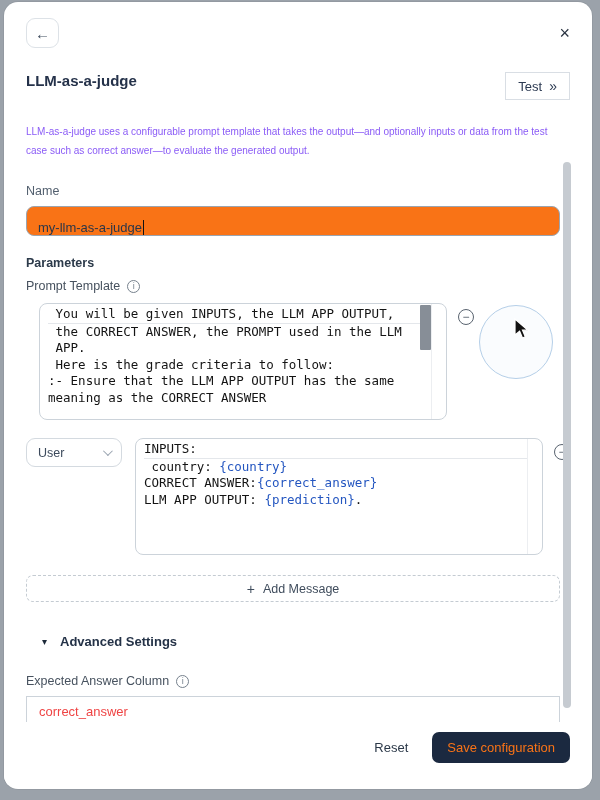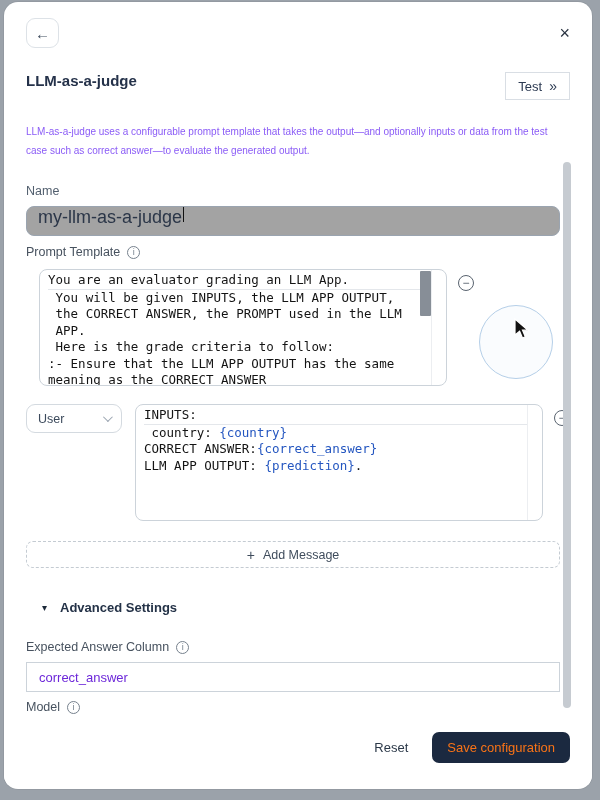--- a/index.html
+++ b/index.html
@@ -21,21 +21,21 @@
   .eval-row { display:flex; align-items:flex-start; margin-top:24px; }
   .eval-title { font-size:15px; font-weight:bold; color:#25324a; }
   .test-btn { margin-left:auto; display:flex; align-items:center; gap:7px; border:1px solid #d9dee4;
               border-radius:0; background:#fff; padding:5px 12px; font-size:13px; color:#2c3a52; cursor:pointer; }
   .test-chev { font-size:14px; color:#2c3a52; }
   .desc { margin-top:22px; font-size:10px; line-height:19px; color:#8b5cf6; max-width:548px; }
 
   
   .field-label { margin-top:24px; font-size:12.5px; color:#525f6e; }
   .text-input { margin-top:8px; width:534px; height:30px; border:1px solid #9aa4b0; border-radius:8px;
-                background:#a3a3a3; display:flex; align-items:flex-start; padding:0 11px; font-size:18px; color:#2b3648; }
+                background:#f97316; display:flex; align-items:flex-end; padding:0 11px; font-size:13px; color:#2b3648; }
   .caret { display:inline-block; width:1px; height:15px; background:#111; margin-left:1px; }
   .section-label { margin-top:20px; font-size:12.5px; font-weight:bold; color:#2c3a4a; }
   .label-row { display:flex; align-items:center; gap:7px; margin-top:9px; font-size:12.5px; color:#47525f; }
   .info-icon { width:13px; height:13px; border:1px solid #76818d; border-radius:50%; color:#76818d;
                font-size:9px; display:inline-flex; align-items:center; justify-content:center; font-style:normal; }
 
   
   .msg-row { display:flex; align-items:flex-start; margin-top:10px; }
   .msg-row.second { margin-top:18px; }
   .role-select { width:96px; height:29px; border:1px solid #d4dae0; border-radius:9px; background:#fff;
@@ -57,21 +57,21 @@
   
   .add-msg { margin-top:20px; width:534px; height:27px; border:1px dashed #c4cbd2; border-radius:7px; background:#fff;
              display:flex; align-items:center; justify-content:center; gap:8px; font-size:12.5px; color:#3f4c5c; cursor:pointer; }
   .add-plus { font-size:14px; color:#3f4c5c; }
 
   
   .adv-row { display:flex; align-items:center; gap:13px; margin-top:32px; margin-left:16px; cursor:pointer; }
   .adv-tri { font-size:10px; color:#1d2a3a; }
   .adv-label { font-size:13px; font-weight:bold; color:#243247; }
   .answer-input { margin-top:8px; width:534px; height:30px; border:1px solid #ccd3da; border-radius:0;
-                  display:flex; align-items:center; padding:0 12px; font-size:13px; color:#6d28d9; }
+                  display:flex; align-items:center; padding:0 12px; font-size:13px; color:#ef4444; }
 
   
   .footer { position:absolute; left:0; bottom:4px; width:100%; background:#fff; display:flex; align-items:center;
             justify-content:flex-end; gap:24px; padding:10px 22px 22px 22px; }
   .reset-btn { background:none; border:none; font-size:13px; color:#2b3848; cursor:pointer; font-family:inherit; }
   .save-btn { background:#1b2940; color:#f97316; border:none; border-radius:7px; padding:8px 15px; font-size:13px;
               cursor:pointer; font-family:inherit; }
 
   
   .modal-scroll-thumb { position:absolute; top:160px; left:559px; width:8px; height:546px; background:#c6cbd1; border-radius:4px; }
@@ -104,29 +104,29 @@
         </button>
       </div>
       <div class="desc">LLM-as-a-judge uses a configurable prompt template that takes the output—and optionally inputs or data from the test case such as correct answer—to evaluate the generated output.</div>
 
       <div class="field-label">Name</div>
       <div class="text-input">
         <span>my-llm-as-a-judge</span>
           <span class="caret"></span>
       </div>
 
+      <div class="section-label">Parameters</div>
       <div class="label-row">
         <span>Prompt Template</span>
         <span class="info-icon">i</span>
       </div>
 
       <div class="msg-row">
         <div class="editor">
           <div>
-              <div class="ed-line"><span class="tok-text">You are an evaluator grading an LLM App.</span></div>
               <div class="ed-line"><span class="tok-text"> You will be given INPUTS, the LLM APP OUTPUT,</span></div>
               <div class="ed-line"><span class="tok-text"> the CORRECT ANSWER, the PROMPT used in the LLM</span></div>
               <div class="ed-line"><span class="tok-text"> APP.</span></div>
               <div class="ed-line"><span class="tok-text"> Here is the grade criteria to follow:</span></div>
               <div class="ed-line"><span class="tok-text">:- Ensure that the LLM APP OUTPUT has the same</span></div>
               <div class="ed-line"><span class="tok-text">meaning as the CORRECT ANSWER</span></div>
             </div>
           <div class="ed-track"></div>
           <div class="ed-thumb"></div>
         </div>

